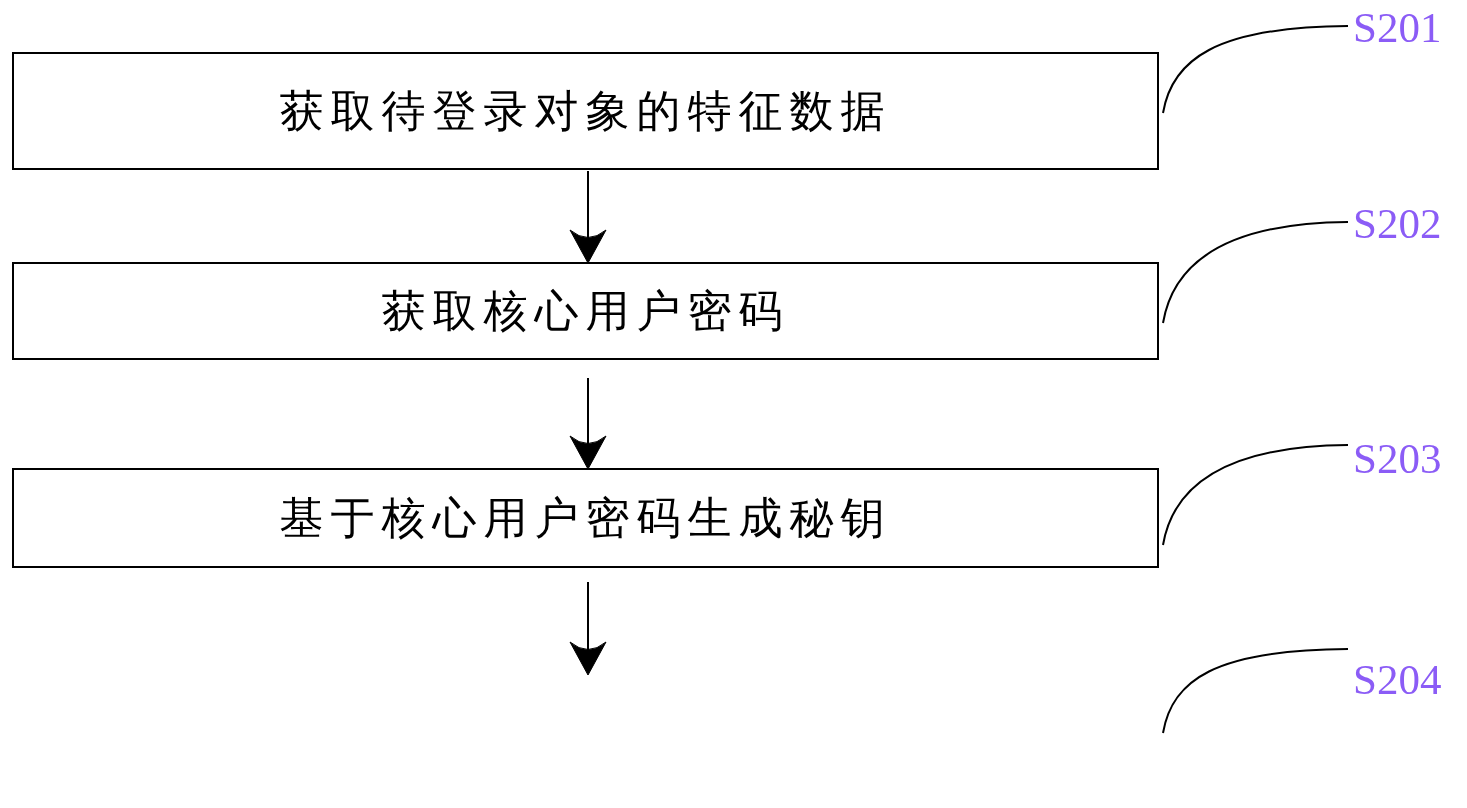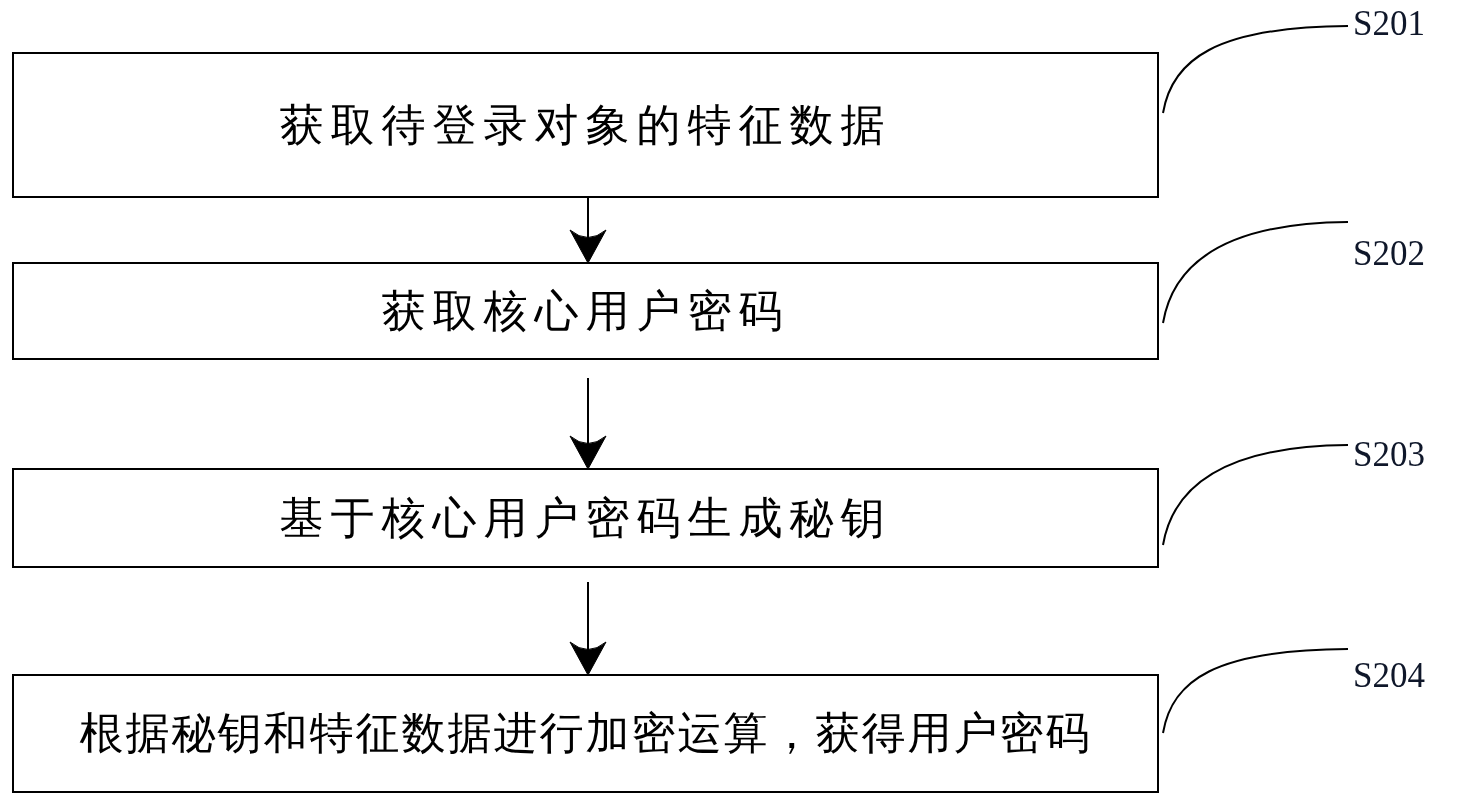--- a/index.html
+++ b/index.html
@@ -39,22 +39,22 @@
     color: #000000;
     letter-spacing: 7px;
     white-space: nowrap;
   }
   .step-label.tight {
     letter-spacing: 2px;
   }
   .step-id {
     position: absolute;
     left: 1353px;
-    font-size: 35px;
-    color: #0f172a;
+    font-size: 43px;
+    color: #8b5cf6;
     line-height: 1;
     white-space: nowrap;
   }
 </style>
 </head>
 <body>
 
 <div class="canvas">
 
   <svg class="connectors" viewBox="0 0 1467 808" xmlns="http://www.w3.org/2000/svg">
@@ -71,34 +71,31 @@
       <line x1="588" y1="582" x2="588" y2="662" stroke="#000" stroke-width="2"></line>
       <path d="M 588 675 L 570 642 Q 588 657 606 642 Z" fill="#000" stroke="#000" stroke-width="1"></path>
     </g>
 
     <path d="M 1163 113 C 1172 60 1215 27 1348 26" fill="none" stroke="#000" stroke-width="2"></path>
     <path d="M 1163 323 C 1172 270 1215 223 1348 222" fill="none" stroke="#000" stroke-width="2"></path>
     <path d="M 1163 545 C 1172 492 1215 446 1348 445" fill="none" stroke="#000" stroke-width="2"></path>
     <path d="M 1163 733 C 1172 680 1215 650 1348 649" fill="none" stroke="#000" stroke-width="2"></path>
   </svg>
 
-  <div class="step-box" style="top:52px; height:146px;">
+  <div class="step-box" style="top:52px; height:118px;">
     <span class="step-label">获取待登录对象的特征数据</span>
   </div>
 
   <div class="step-box" style="top:262px; height:98px;">
     <span class="step-label">获取核心用户密码</span>
   </div>
 
   <div class="step-box" style="top:468px; height:100px;">
     <span class="step-label">基于核心用户密码生成秘钥</span>
   </div>
 
-  <div class="step-box" style="top:674px; height:119px;">
-    <span class="step-label tight">根据秘钥和特征数据进行加密运算，获得用户密码</span>
-  </div>
 
   <div class="step-id" style="top:6px;">S201</div>
-  <div class="step-id" style="top:202px;margin-top:34px;">S202</div>
+  <div class="step-id" style="top:202px;">S202</div>
   <div class="step-id" style="top:437px;">S203</div>
   <div class="step-id" style="top:658px;">S204</div>
 
 </div>
 
 </body></html>

